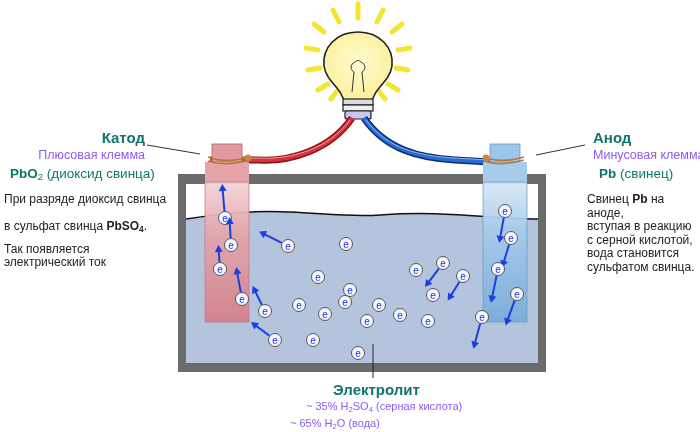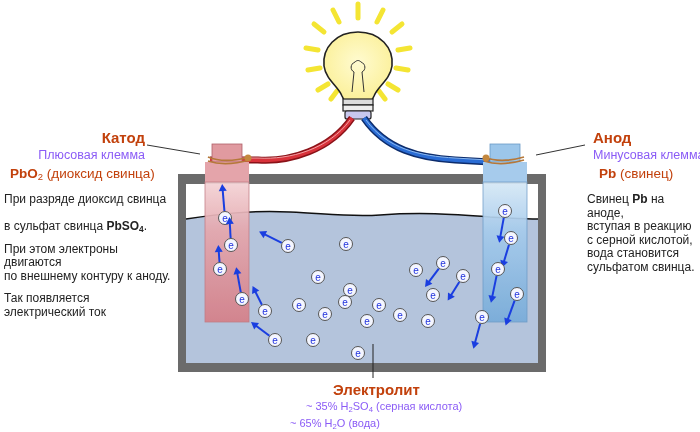--- a/index.html
+++ b/index.html
@@ -1,18 +1,18 @@
 <!DOCTYPE html>
 <html><head>
 <meta charset="utf-8">
 <style>
   html, body { margin:0; padding:0; background:#ffffff; }
   body { width:700px; height:432px; position:relative; overflow:hidden; font-family:"Liberation Sans", sans-serif; color:#111; }
   #diagram { position:absolute; left:0; top:0; width:700px; height:432px; }
-  .txt { position:absolute; font-family:"Liberation Sans", sans-serif; color:#c2410c; white-space:nowrap; }
+  .txt { position:absolute; font-family:"Liberation Sans", sans-serif; color:#0f766e; white-space:nowrap; }
   .title { font-weight:bold; font-size:15px; }
   .sub { font-size:12.5px; color:#8b5cf6; }
   .formula { font-size:13.5px; }
   .formula b { font-weight:bold;padding-left:6px; }
   .para { font-size:12px; line-height:13.5px; color:#222; white-space:normal; }
   .para p { margin:0 0 9px 0; }
   .right { text-align:right; }
   sub { font-size:70%; vertical-align:-2px; line-height:0; }
   .el-text { font-family:"Liberation Sans", sans-serif; font-size:10px; fill:#2233dd; }
 </style>
@@ -183,21 +183,20 @@
       <circle cx="482" cy="317" r="6.5" fill="#f4f6ff" stroke="#555" stroke-width="1"></circle>
       <text x="482" y="320.5" text-anchor="middle" class="el-text">e</text>
     </g>
 </svg>
 
 <div class="txt title right" style="right:555px; top:129px;">Катод</div>
 <div class="txt sub right" style="right:555px; top:148px;">Плюсовая клемма</div>
 <div class="txt formula" style="left:4px; top:166px;"><b>PbO</b><sub>2</sub><span> (диоксид свинца)</span></div>
 <div class="txt para" style="left:4px; top:193px; width:170px;">
   <p><span>При разряде диоксид свинца</span><br><br><span>в сульфат свинца </span><b><span>PbSO</span><sub>4</sub></b><span>.</span></p>
-  <p><span>При этом электроны двигаются</span><br><span>по внешнему контуру к аноду.</span></p>
   <p><span>Так появляется</span><br><span>электрический ток</span></p>
 </div>
 
 <div class="txt title" style="left:593px; top:129px;">Анод</div>
 <div class="txt sub" style="left:593px; top:148px;">Минусовая клемма</div>
 <div class="txt formula" style="left:593px; top:166px;"><b>Pb</b><span> (свинец)</span></div>
 <div class="txt para" style="left:587px; top:193px; width:115px;">
   <span>Свинец </span><b>Pb</b><span> на аноде,</span><br>
   <span>вступая в реакцию</span><br>
   <span>с серной кислотой,</span><br>

